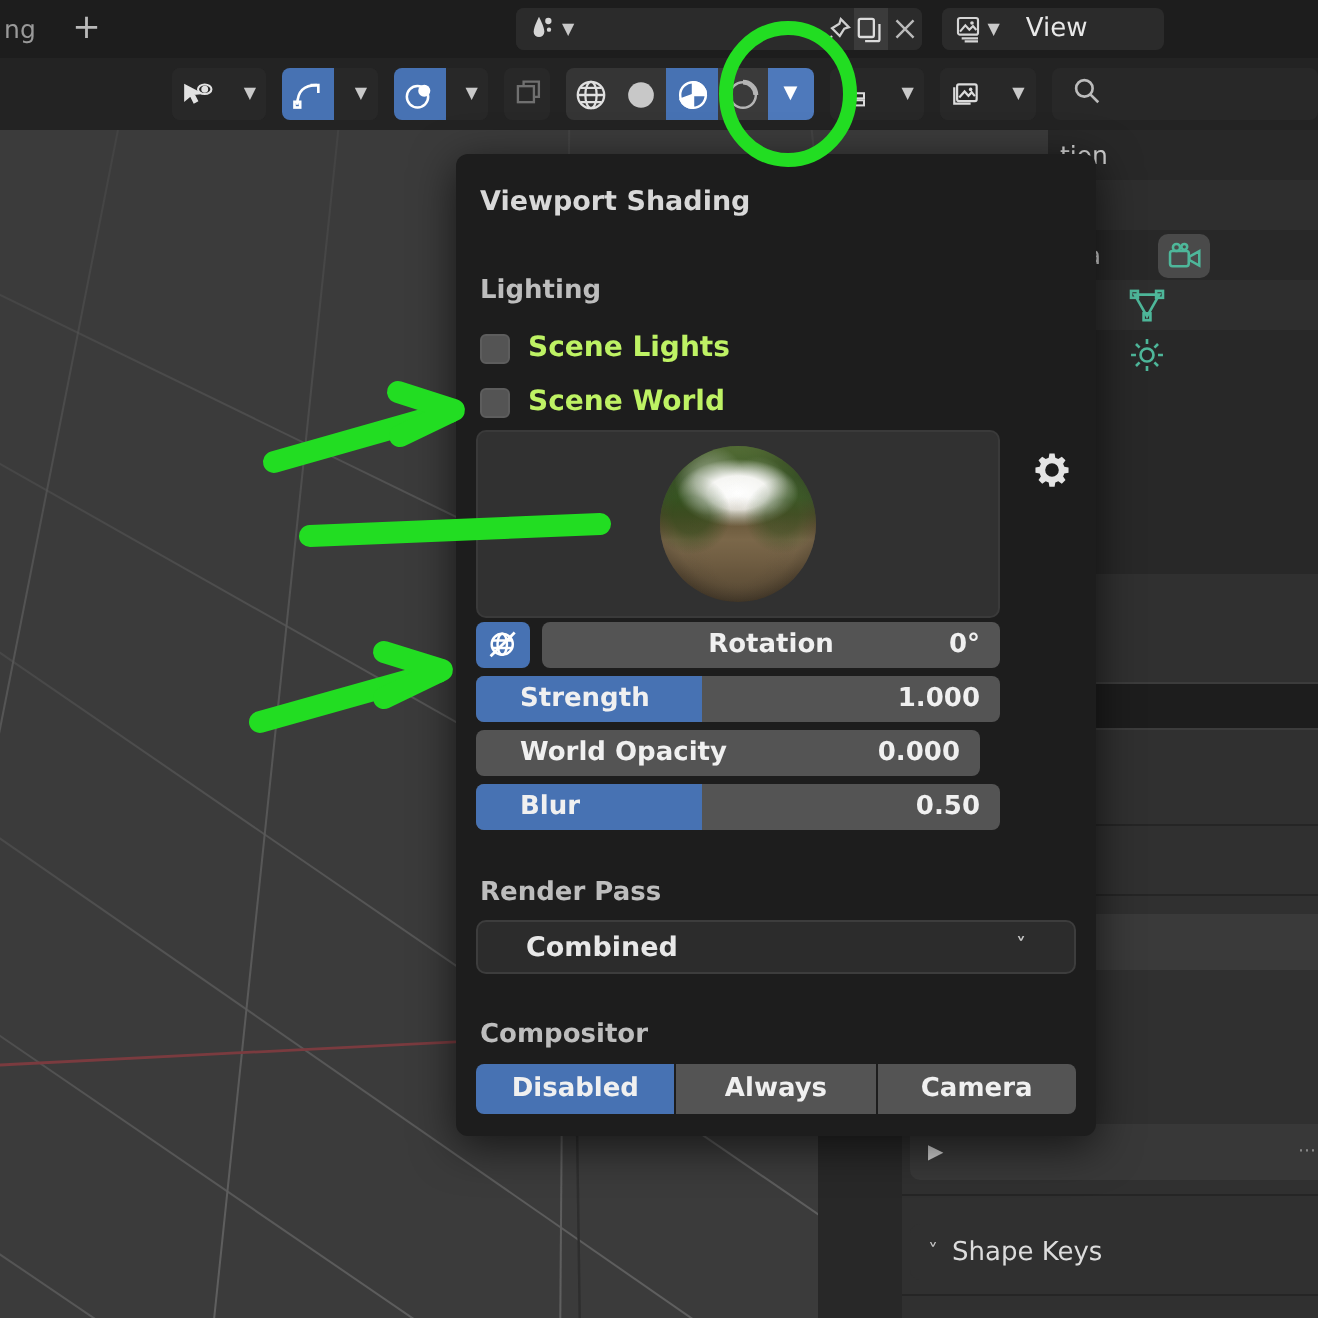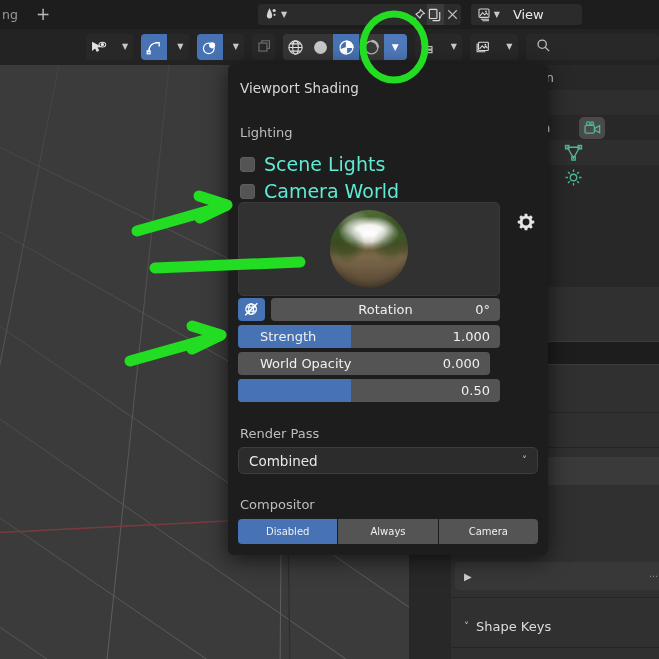--- a/index.html
+++ b/index.html
@@ -131,37 +131,38 @@
   }
   .panel-row {
     position: absolute; left: 46px; height: 28px; width: 213px;
     background: #3a3a3a; border-radius: 5px; display: flex; align-items: center;
     padding: 0 9px; color: #dcdcdc; font-size: 13px; gap: 7px;
   }
   .sep-line { position: absolute; left: 42px; width: 218px; height: 1px; background: #252525; }
 
   
   .popover {
-    position: absolute; left: 228px; top: 64px; width: 320px; height: 491px;
+    position: absolute; left: 228px; top: 77px; width: 320px; height: 491px;
     background: #1d1d1d;
     border-radius: 6px;
     box-shadow: 0 5px 22px rgba(0,0,0,.62);
     z-index: 20;
+    font-weight: bold;
   }
   .pop-title {
     position: absolute; left: 12px; top: 16px;
     color: #d8d8d8; font-size: 13.5px;
   }
   .pop-sub {
     position: absolute; left: 12px;
     color: #bdbdbd; font-size: 13px;
   }
   .chk-row {
     position: absolute; left: 12px; display: flex; align-items: center; gap: 9px;
-    color: #5eead4; font-size: 19px;
+    color: #bef264; font-size: 14px;
   }
   .chk {
     width: 15px; height: 15px; background: #545454;
     border-radius: 3px; border: 1px solid #5d5d5d;
   }
   .hdri-box {
     position: absolute; left: 10px; top: 138px; width: 262px; height: 94px;
     background: #313131; border: 1px solid #3a3a3a; border-radius: 5px;
     display: flex; align-items: center; justify-content: center;
   }
@@ -205,30 +206,30 @@
   .field .val {
     position: absolute; right: 10px; color: #f0f0f0; font-size: 13px;
   }
   .field .lbl-left {
     position: absolute; left: 0; width: 100%; text-align: center;
     color: #f0f0f0; font-size: 13px;
   }
   .dropdown {
     position: absolute; left: 10px; width: 300px; height: 27px;
     background: #2c2c2c; border: 1px solid #3d3d3d; border-radius: 5px;
-    display: flex; align-items: center; padding: 0 10px;
+    display: flex; align-items: center; padding: 0 24px;
     color: #e8e8e8; font-size: 13.5px;
   }
   .seg {
     position: absolute; left: 10px; height: 25px; width: 300px;
     display: flex; border-radius: 4px; overflow: hidden;
   }
   .seg > div {
     flex: 1; display: flex; align-items: center; justify-content: center;
-    background: #545454; color: #f0f0f0; font-size: 10px;
+    background: #545454; color: #f0f0f0; font-size: 13px;
     border-right: 1px solid #1d1d1d;
   }
   .seg > div:last-child { border-right: none; }
   .seg > div.active { background: #4772b3; }
 
   
   .annot { position: absolute; inset: 0; pointer-events: none; z-index: 60; }
 </style>
 </head>
 <body>
@@ -529,21 +530,21 @@
 <div class="popover">
   <div class="pop-title">Viewport Shading</div>
   <div class="pop-sub" style="top:61px;">Lighting</div>
 
   <div class="chk-row" style="top:89px;">
     <span class="chk"></span>
     <span>Scene Lights</span>
   </div>
   <div class="chk-row" style="top:116px;">
     <span class="chk"></span>
-    <span>Camera World</span>
+    <span>Scene World</span>
   </div>
 
   <div class="hdri-box">
     <div class="hdri-sphere"></div>
   </div>
 
   <div class="gear-btn">
     <svg width="18" height="18" viewBox="0 0 18 18" fill="#e4e4e4">
       <path d="M9 5.6 a3.4 3.4 0 1 0 0 6.8 a3.4 3.4 0 0 0 0-6.8 Z M7.7 0.8 h2.6 l.35 2.1 1.5.62 1.75-1.2 1.85 1.85 -1.2 1.75 .62 1.5 2.1.35 v2.6 l-2.1.35 -.62 1.5 1.2 1.75 -1.85 1.85 -1.75-1.2 -1.5.62 -.35 2.1 h-2.6 l-.35-2.1 -1.5-.62 -1.75 1.2 -1.85-1.85 1.2-1.75 -.62-1.5 -2.1-.35 v-2.6 l2.1-.35 .62-1.5 -1.2-1.75 1.85-1.85 1.75 1.2 1.5-.62 Z"></path>
     </svg>
@@ -570,20 +571,21 @@
   </div>
 
   <div class="field" style="left:10px;top:288px;width:252px;">
     <span class="fill" style="width:0%"></span>
     <span class="lbl-left" style="text-align:left;padding-left:22px;">World Opacity</span>
     <span class="val">0.000</span>
   </div>
 
   <div class="field" style="left:10px;top:315px;width:262px;">
     <span class="fill" style="width:43%"></span>
+    <span class="lbl-left" style="text-align:left;padding-left:22px;">Blur</span>
     <span class="val">0.50</span>
   </div>
 
   <div class="pop-sub" style="top:362px;">Render Pass</div>
   <div class="dropdown" style="top:383px;">
     <span>Combined</span>
     <span style="flex:1"></span>
     <span style="color:#c8c8c8;font-size:10px;">˅</span>
   </div>
 

